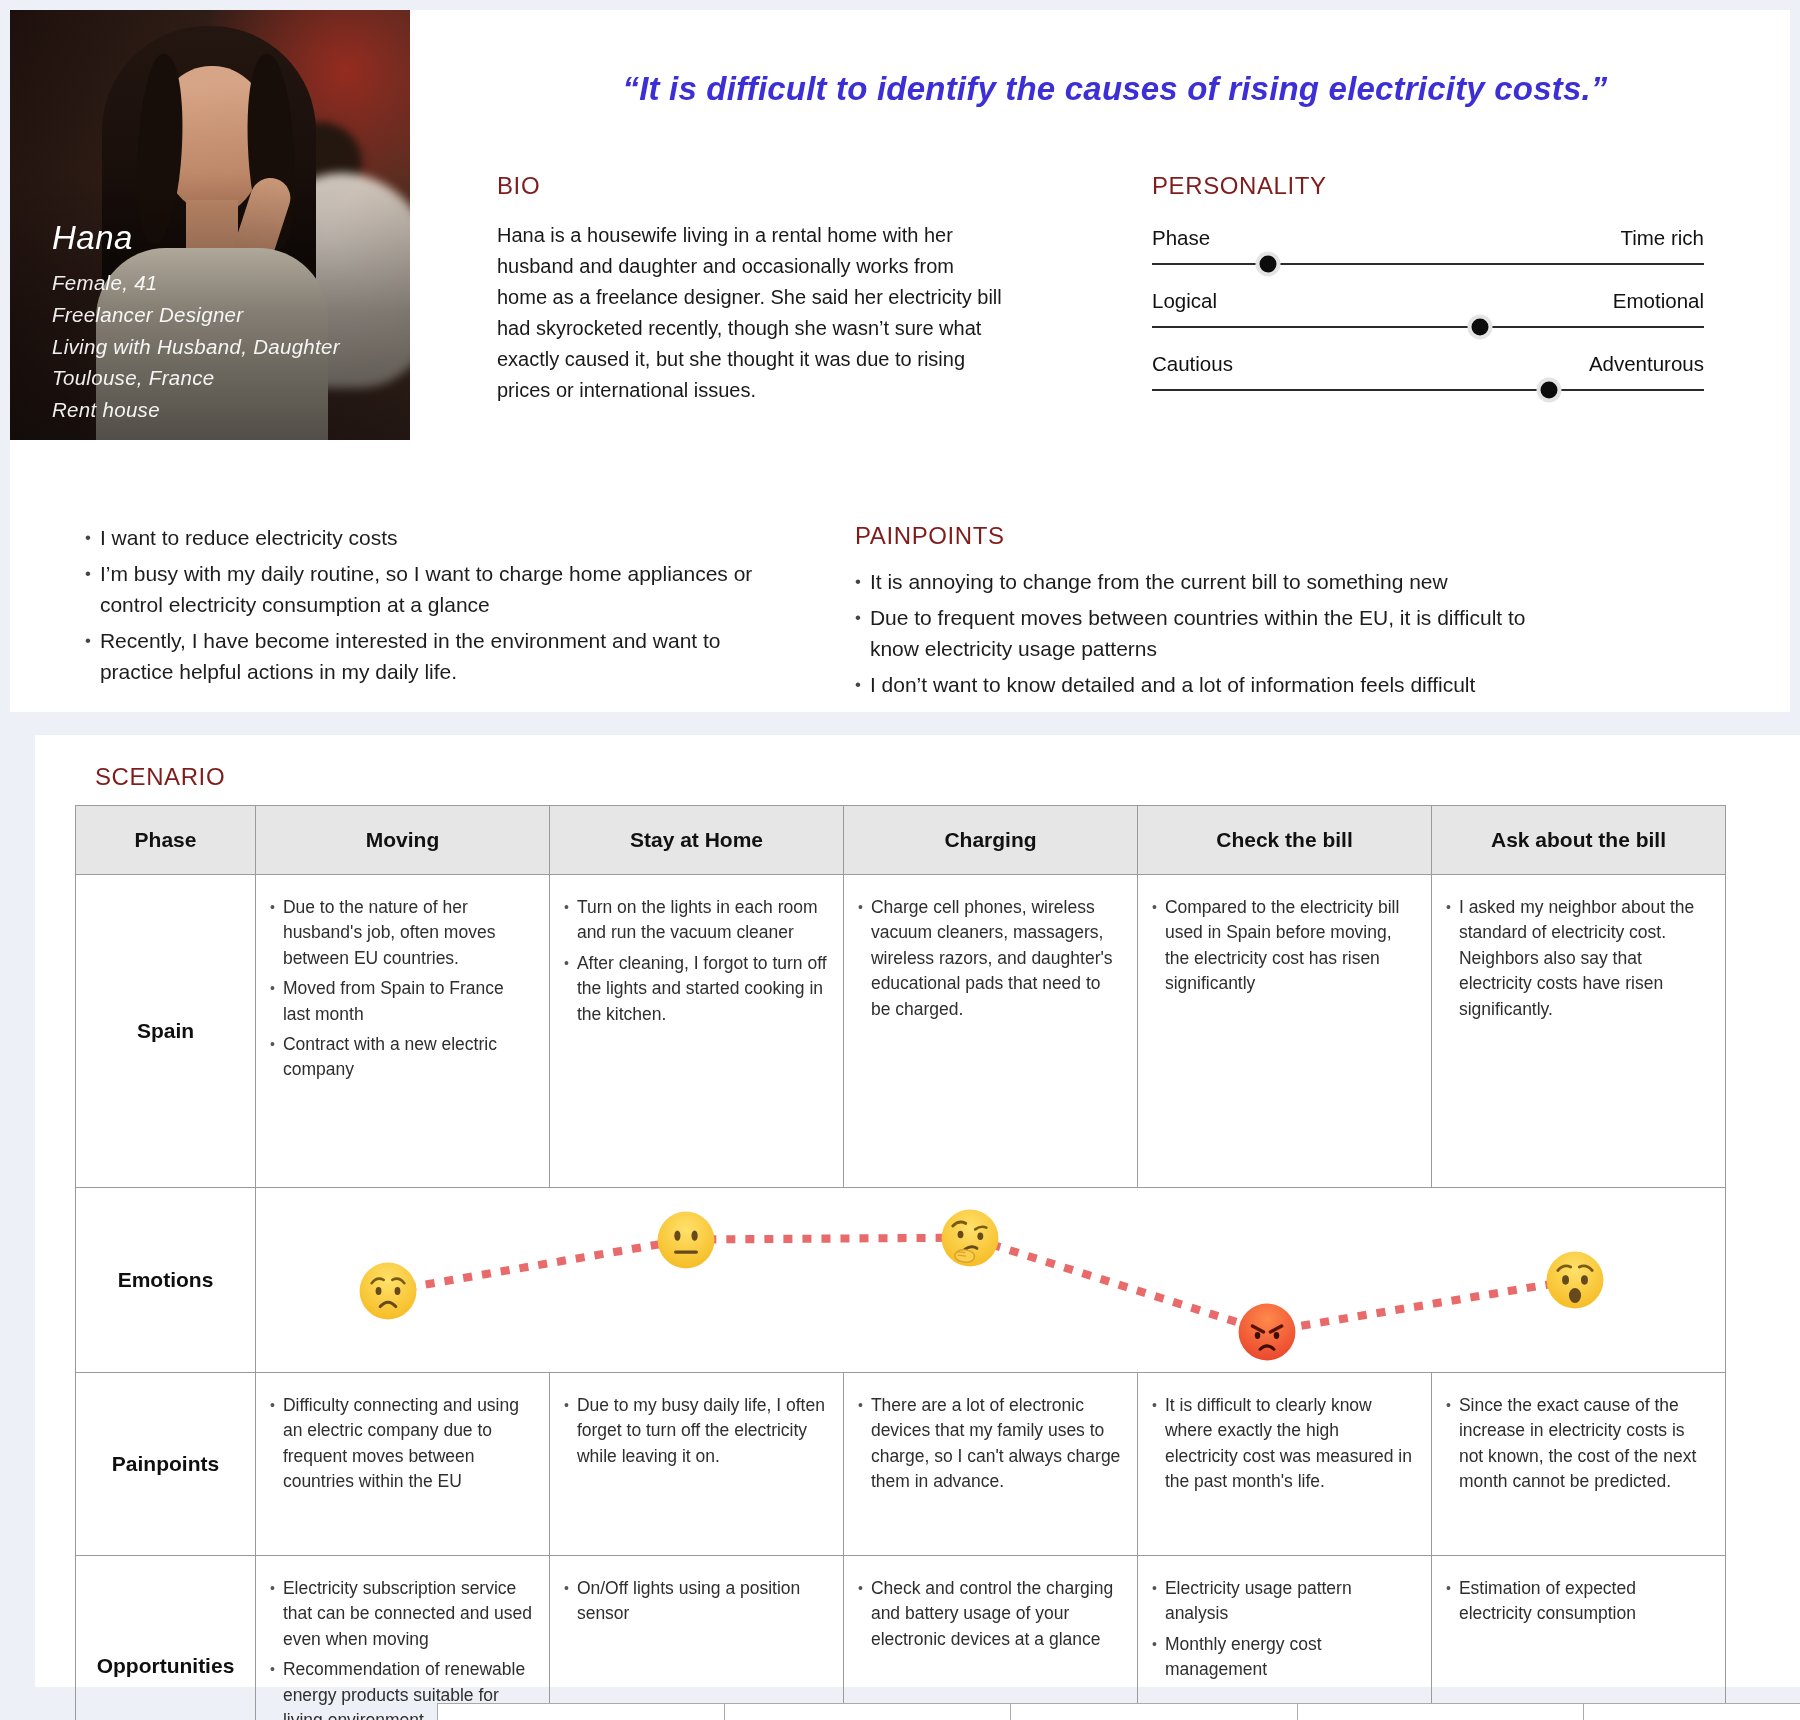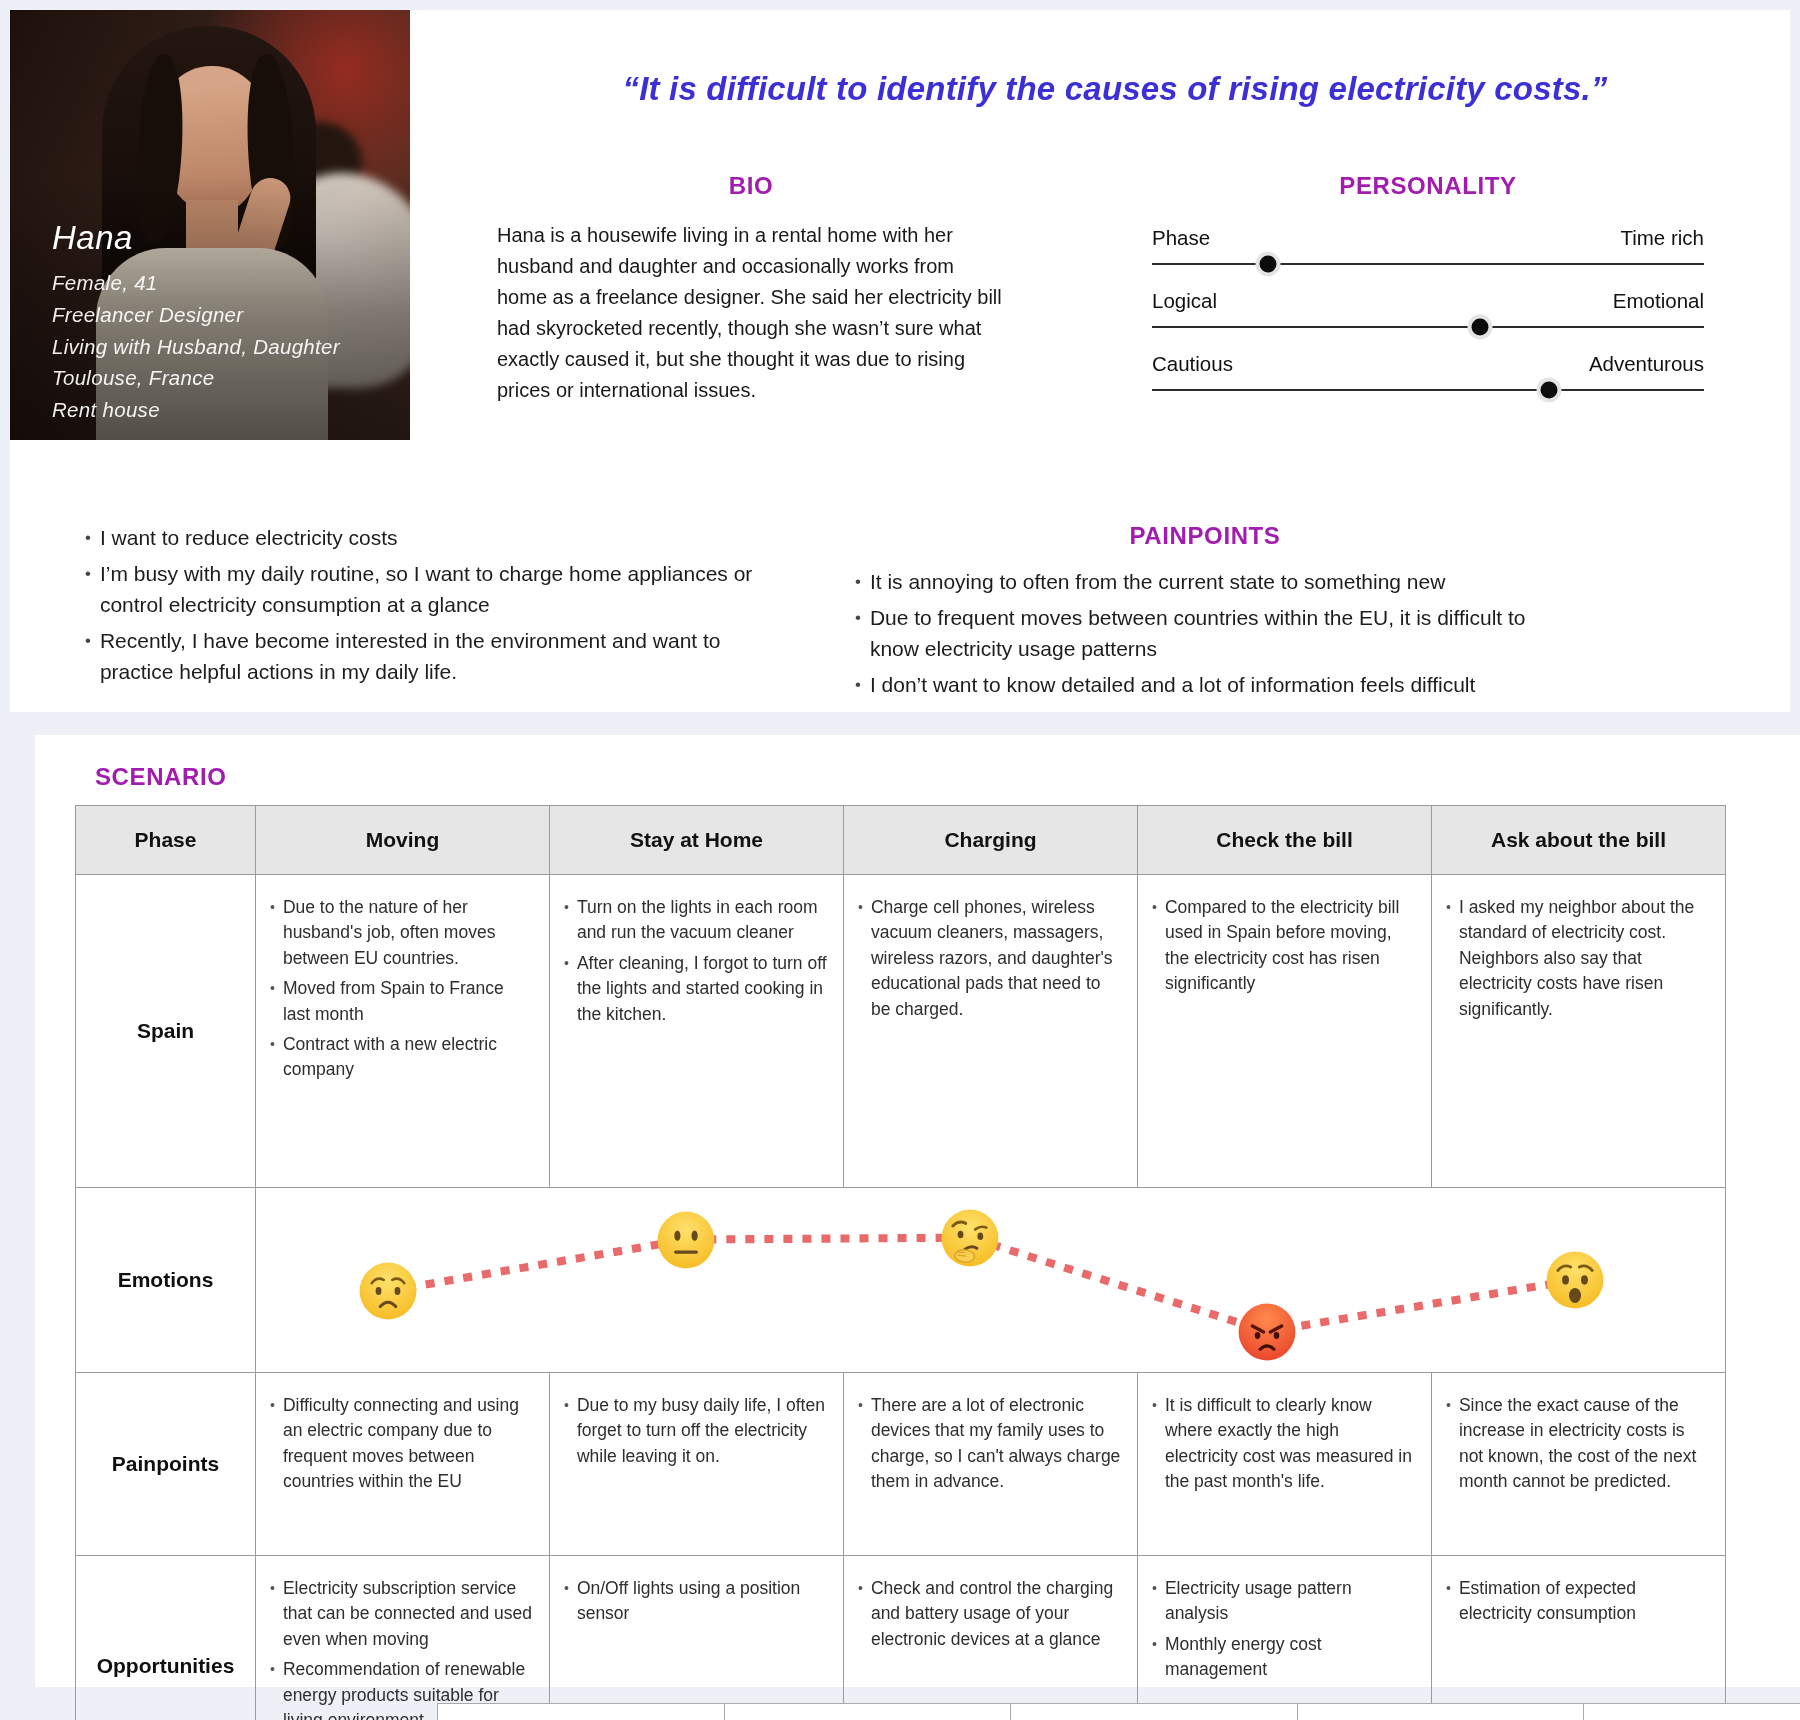--- a/index.html
+++ b/index.html
@@ -26,21 +26,21 @@
   .photo-shade{position:absolute;inset:0;background:linear-gradient(180deg,rgba(0,0,0,0) 38%,rgba(0,0,0,.38) 70%,rgba(0,0,0,.58) 100%);}
   .photo-caption{position:absolute;left:42px;bottom:14px;color:#fff;}
   .persona-name{font-size:33px;font-weight:500;letter-spacing:.5px;margin-bottom:10px;}
   .persona-details .line{font-size:20.5px;line-height:1.55;font-weight:400;color:rgba(255,255,255,.93);letter-spacing:.3px;}
 
   
   .quote{position:absolute;left:440px;top:60px;width:1330px;text-align:center;font-size:33px;font-style:italic;font-weight:600;color:#3c2fd6;letter-spacing:.2px;}
 
   
   .bio{position:absolute;left:487px;top:162px;width:508px;}
-  .section-title{font-size:24px;font-weight:700;color:#a21caf;letter-spacing:.6px;text-align:center;}
+  .section-title{font-size:24px;font-weight:400;color:#7f1d1d;letter-spacing:.6px;}
   .bio .section-title{margin-bottom:20px;}
   .bio-text{font-size:20px;line-height:1.55;color:#191919;}
 
   
   .personality{position:absolute;left:1142px;top:162px;width:552px;}
   .personality .section-title{margin-bottom:26px;}
   .slider-row{margin-bottom:24px;}
   .slider-labels{display:flex;justify-content:space-between;font-size:20.5px;color:#111;}
   .slider-track{position:relative;height:2px;background:#2b2b2b;margin-top:13px;}
   .slider-dot{position:absolute;top:50%;width:17px;height:17px;background:#0c0c0c;border-radius:50%;transform:translate(-50%,-50%);box-shadow:0 0 0 4px #e4e4e4;}
@@ -174,21 +174,21 @@
             <span>Recently, I have become interested in the environment and want to practice helpful actions in my daily life.</span>
           </div>
         </div>
     </div>
 
     <div class="pains">
       <div class="section-title">PAINPOINTS</div>
       <div>
           <div class="bullet-item">
             <span class="dot">•</span>
-            <span>It is annoying to often from the current state to something new</span>
+            <span>It is annoying to change from the current bill to something new</span>
           </div>
           <div class="bullet-item">
             <span class="dot">•</span>
             <span>Due to frequent moves between countries within the EU, it is difficult to know electricity usage patterns</span>
           </div>
           <div class="bullet-item">
             <span class="dot">•</span>
             <span>I don’t want to know detailed and a lot of information feels difficult</span>
           </div>
         </div>

